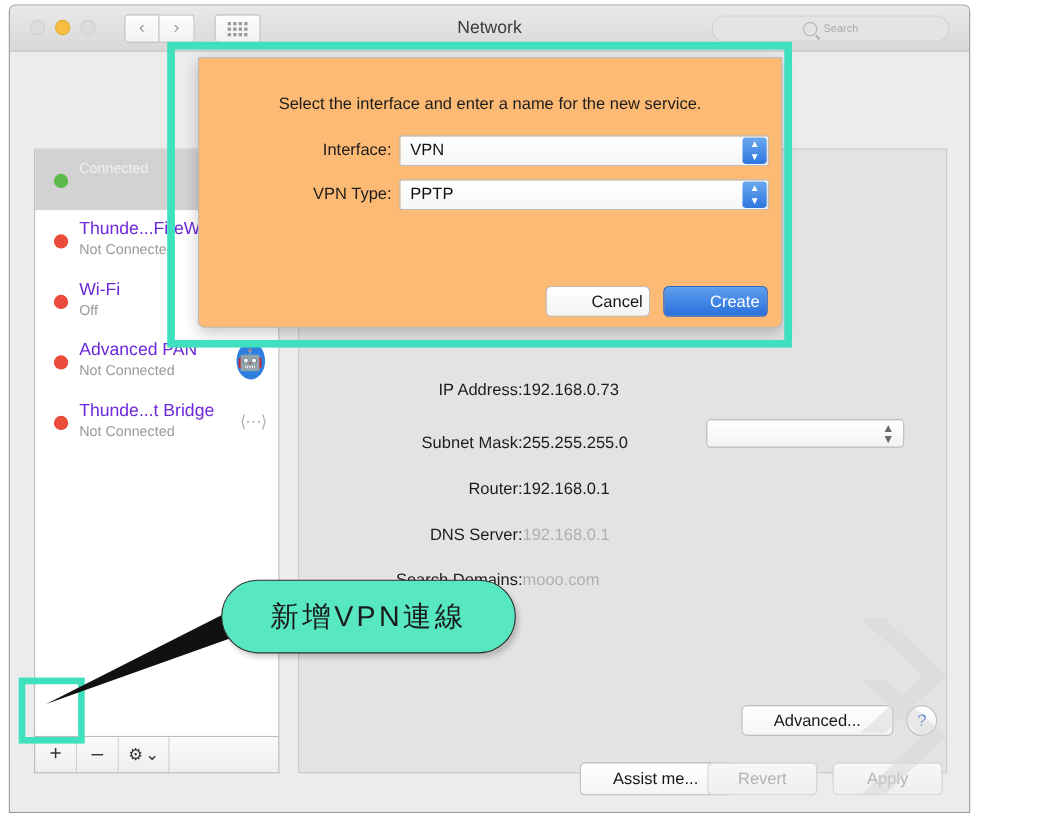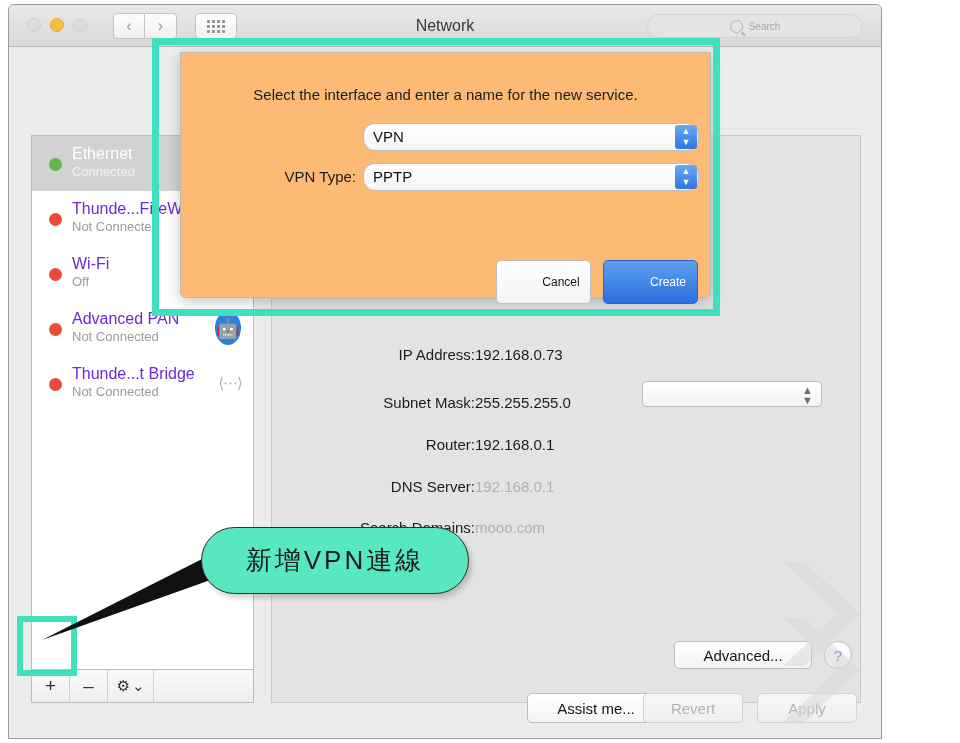--- a/index.html
+++ b/index.html
@@ -356,21 +356,21 @@
     font-size: 15px;
     color: #1c1c1c;
     line-height: 28px;
   }
   .popup {
     position: absolute;
     left: 182px;
     width: 336px; height: 28px;
     background: linear-gradient(to bottom, #ffffff, #f6f6f6);
     border: 1px solid #bdbdbd;
-    border-radius: 12px;
+    border-radius: 2px;
     box-sizing: border-box;
     font-size: 15px;
     color: #111111;
     line-height: 26px;
     padding-left: 9px;
   }
   .popup .stepper {
     position: absolute;
     right: 1px; top: 1px;
     width: 22px; height: 24px;
@@ -395,25 +395,25 @@
     font-size: 15px;
     color: #111111;
     line-height: 28px;
     padding-left: 6px;
   }
   #service-name-field .sel {
     background: #b9d4f3;
   }
   .sheet-btn {
     position: absolute;
-    height: 44px;
+    height: 28px;
     border-radius: 5px;
     box-sizing: border-box;
     display: flex; align-items: center; justify-content: center;
-    font-size: 12px;
+    font-size: 15px;
     padding-left: 35px;
   }
   #cancel-btn {
     left: 315px; top: 207px; width: 95px;
     background: linear-gradient(to bottom, #ffffff, #f4f4f4);
     border: 1px solid #bfbfbf;
     color: #161616;
   }
   #create-btn {
     left: 422px; top: 207px; width: 95px;
@@ -505,21 +505,20 @@
       <span>Search</span>
     </div>
   </div>
 
   <div id="content">
 
     <div id="sidebar">
 
       <div class="svc selected">
         <span class="dot green"></span>
-        <div class="name">Ethernet</div>
         <div class="state">Connected</div>
       </div>
 
       <div class="svc">
         <span class="dot red"></span>
         <div class="name">Thunde...FireW</div>
         <div class="state">Not Connected</div>
       </div>
 
       <div class="svc">
@@ -600,20 +599,21 @@
       <path d="M20 66 L75 118 L20 170 L42 170 L97 118 L42 66 Z" fill="#d8d8d8"></path>
     </svg>
 
   </div>
 
   <div id="sheet">
 
     <div id="sheet-message">Select the interface and enter a name for the new service.</div>
 
     <div class="frow" style="top: 70px;">
+      <span class="flabel">Interface:</span>
       <div class="popup">
         <span>VPN</span>
         <span class="stepper">▲<br>▼</span>
       </div>
     </div>
 
     <div class="frow" style="top: 110px;">
       <span class="flabel">VPN Type:</span>
       <div class="popup">
         <span>PPTP</span>

